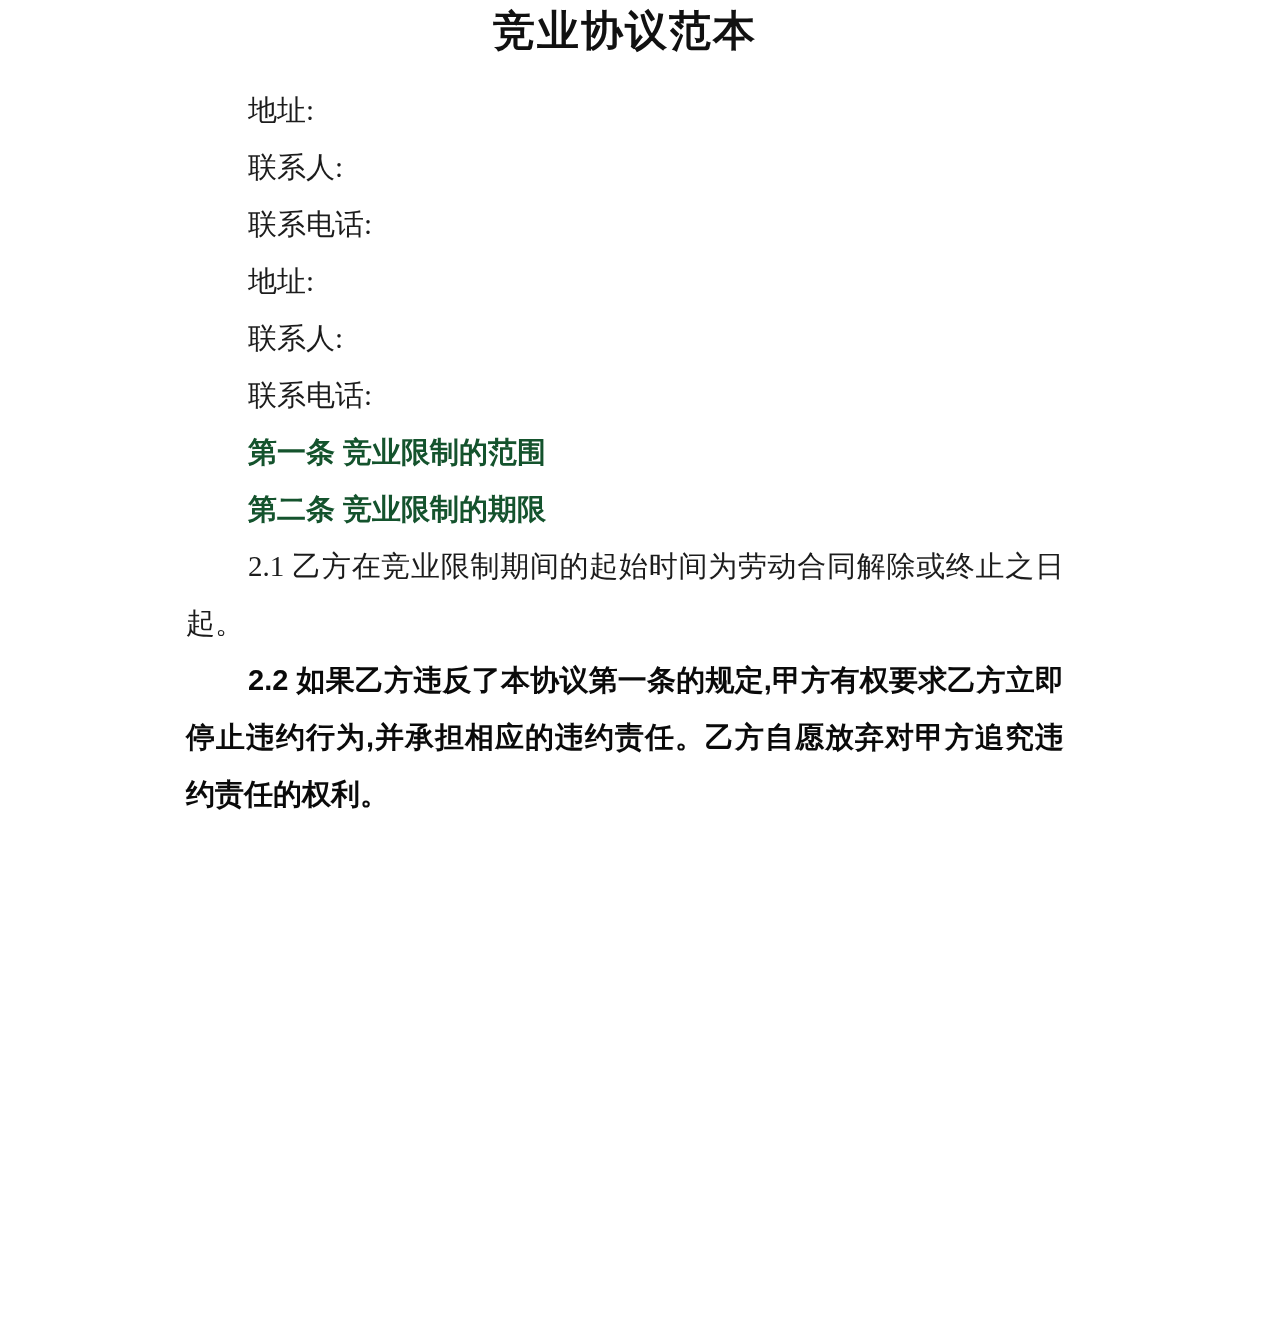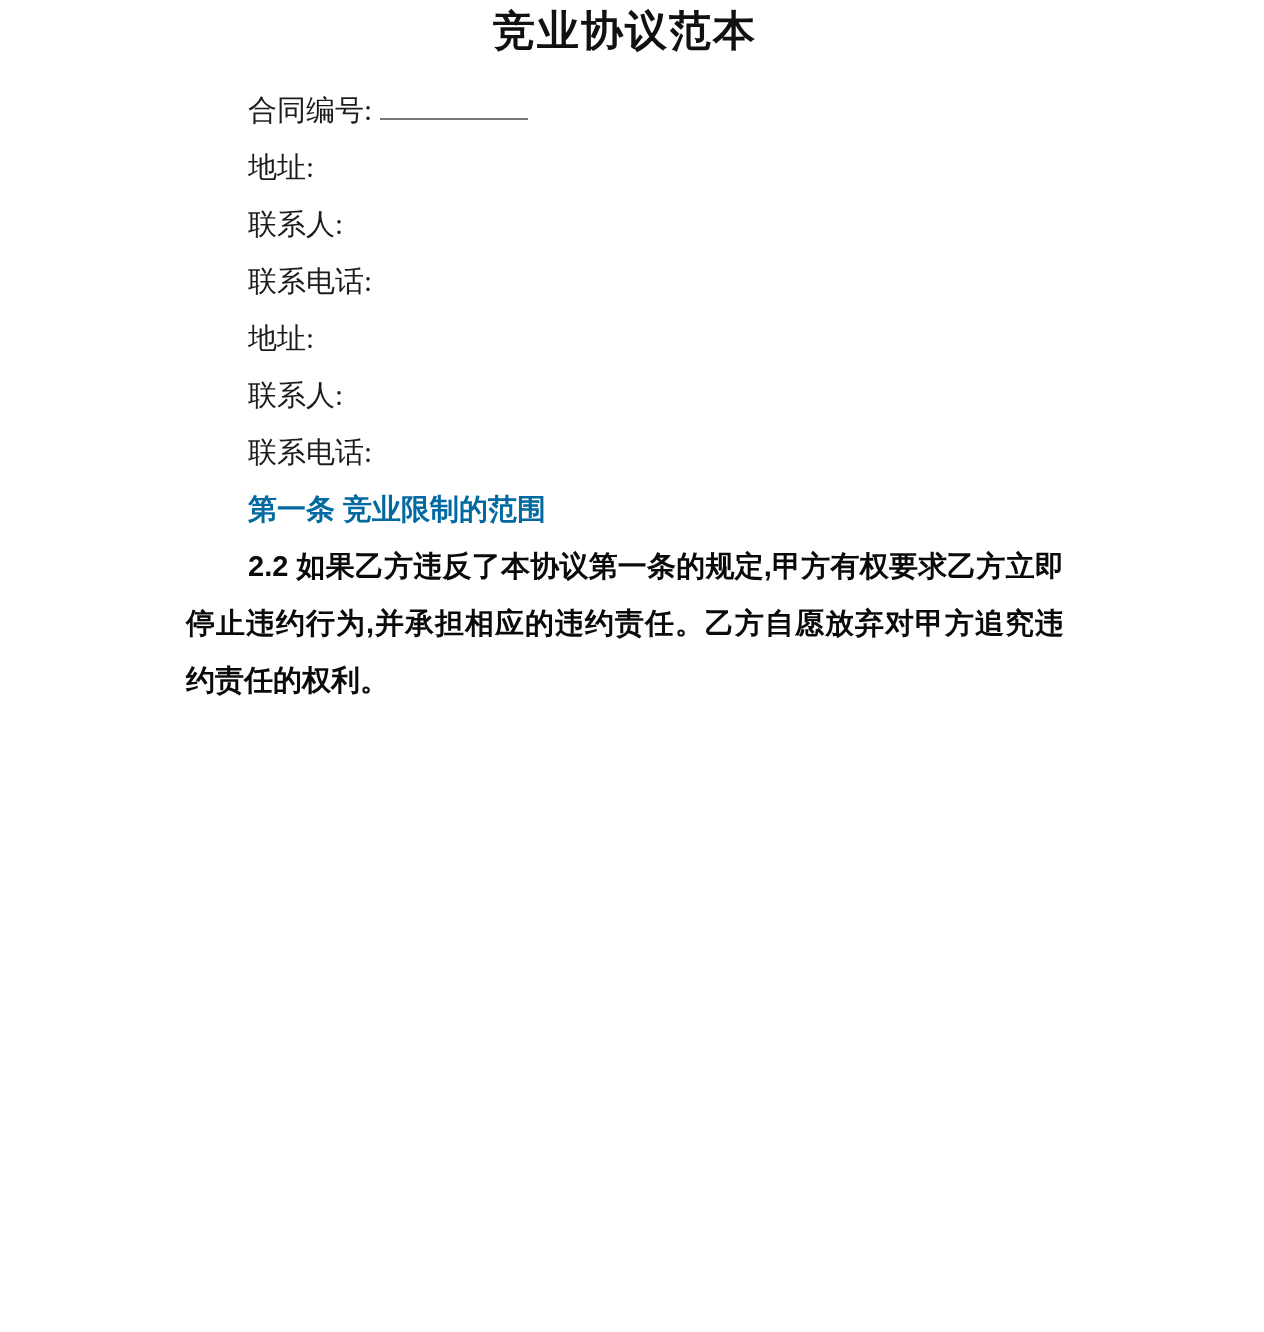--- a/index.html
+++ b/index.html
@@ -45,40 +45,37 @@
     text-indent: 62px;
     text-align: justify;
     text-justify: inter-ideograph;
     line-break: anywhere;
   }
   .heading {
     font-size: 29px;
     line-height: 57px;
     text-indent: 62px;
     font-weight: 700;
-    color: #0369a1;
+    color: #14532d;
     font-family: "Liberation Sans", "DejaVu Sans", sans-serif;
   }
   .bold {
     font-weight: 700;
     color: #0a0a0a;
     font-family: "Liberation Sans", "DejaVu Sans", sans-serif;
   }
 </style>
 </head>
 <body>
 
 <div class="doc">
 
   <h1 class="title">竞业协议范本</h1>
 
   <div>
-    <div class="line">
-      <span>合同编号:</span><span class="blank"></span>
-    </div>
     <div class="line">
       <span>地址:</span>
     </div>
     <div class="line">
       <span>联系人:</span>
     </div>
     <div class="line">
       <span>联系电话:</span>
     </div>
     <div class="line">
@@ -89,17 +86,19 @@
     </div>
     <div class="line">
       <span>联系电话:</span>
     </div>
   </div>
 
 
   <p class="heading">第一条 竞业限制的范围</p>
 
 
+  <p class="heading">第二条 竞业限制的期限</p>
 
+  <p class="para">2.1 乙方在竞业限制期间的起始时间为劳动合同解除或终止之日起。</p>
 
   <p class="para bold">2.2 如果乙方违反了本协议第一条的规定,甲方有权要求乙方立即停止违约行为,并承担相应的违约责任。乙方自愿放弃对甲方追究违约责任的权利。</p>
 
 </div>
 
 </body></html>

